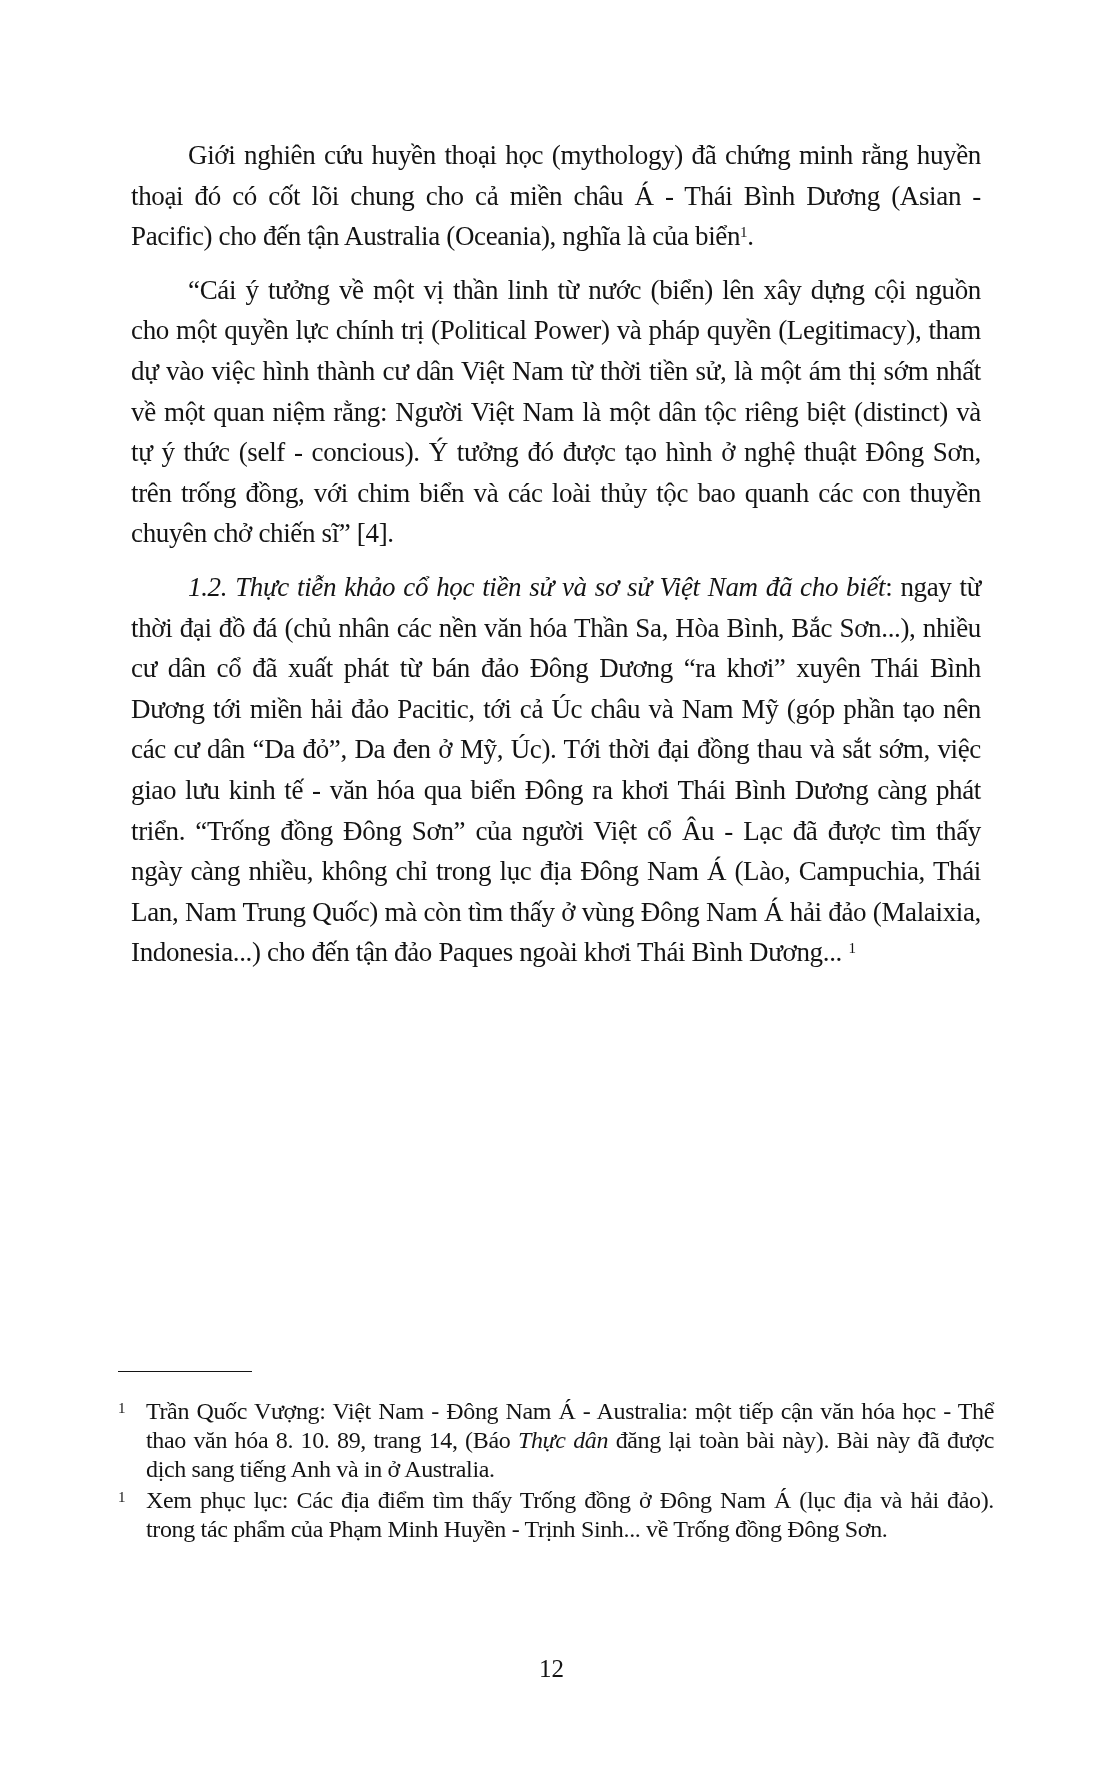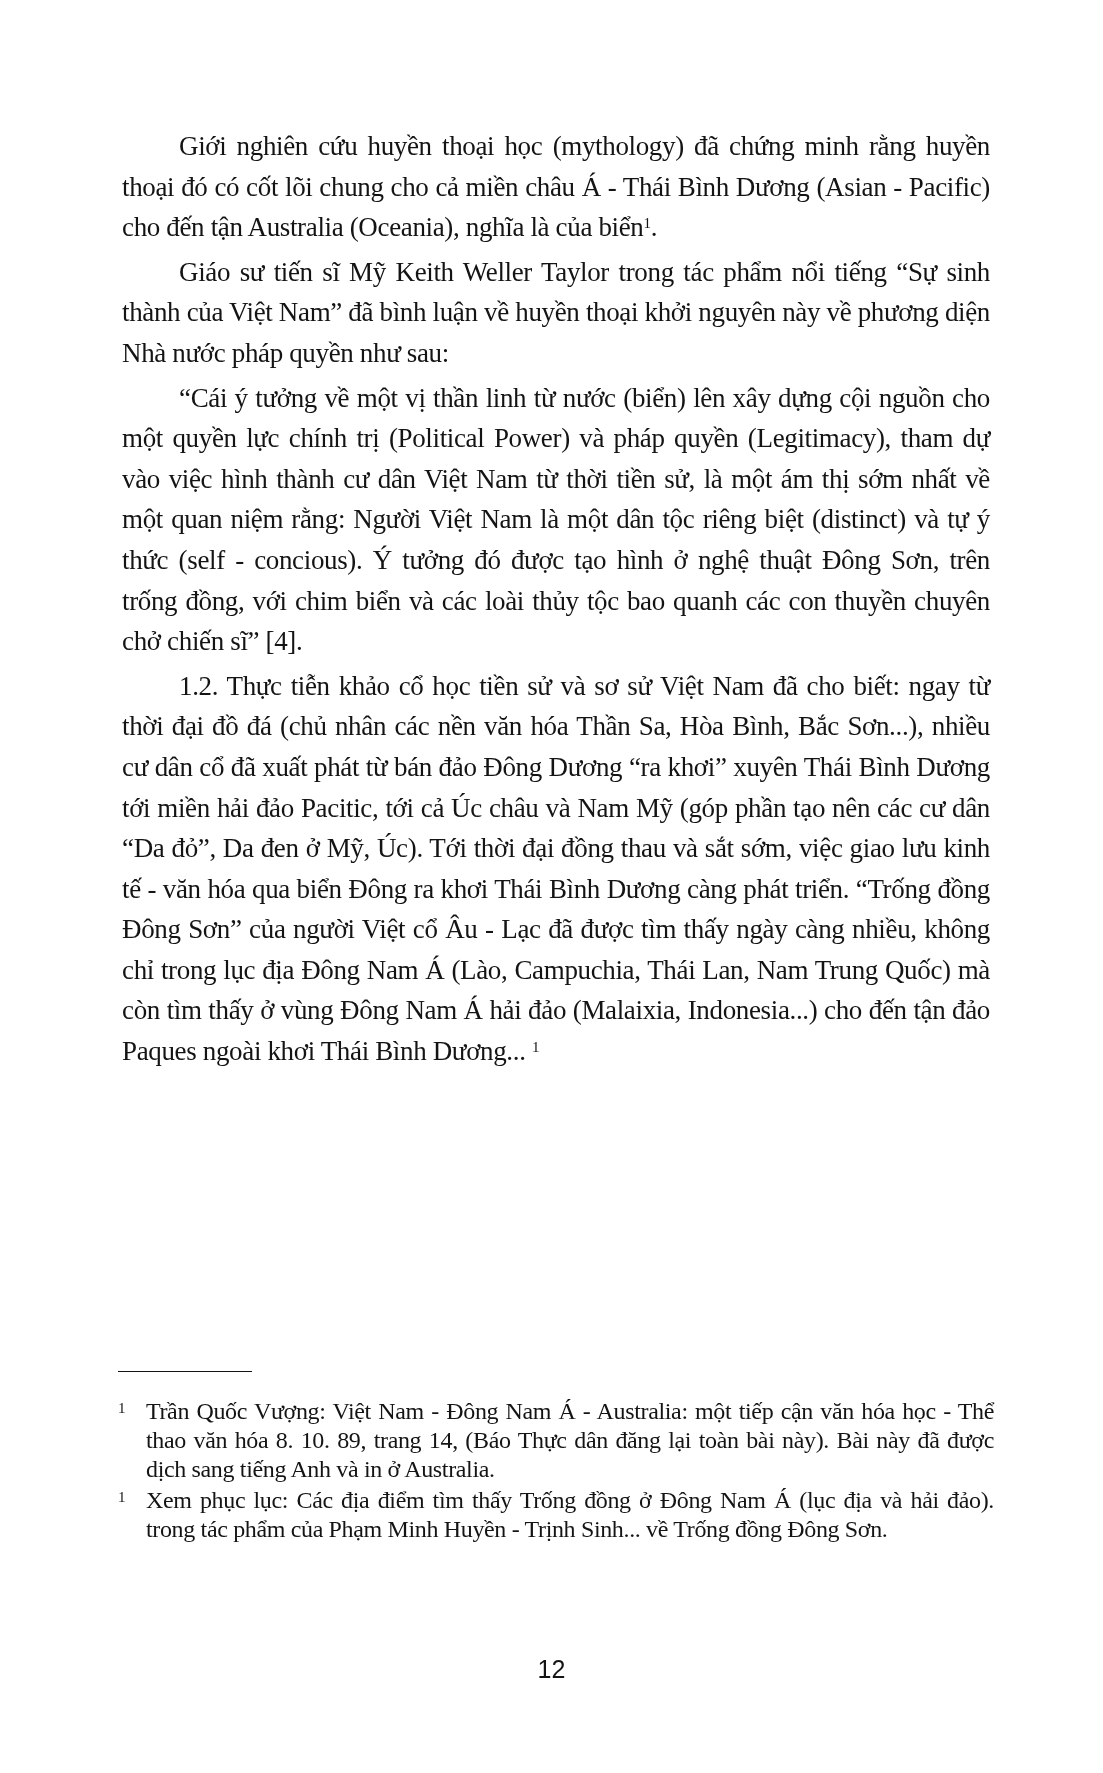--- a/index.html
+++ b/index.html
@@ -9,51 +9,50 @@
     font-family: "Liberation Serif", "DejaVu Serif", serif;
     color: #141414;
   }
   .body-text {
     font-size: 27px;
     line-height: 40.6px;
     text-align: justify;
     letter-spacing: -0.35px;
     word-spacing: 0px;
   }
-  .body-text p { margin: 4px; text-indent: 57px; }
+  .body-text p { margin: 13px; text-indent: 57px; }
   .body-text p.quote { }
-  .italic { }
+  .italic { font-style: italic; }
   sup.fn { font-size: 15px; vertical-align: 8px; line-height: 0; }
   .footnote-rule {
     position: absolute; left: 118px; top: 1371px; width: 134px; height: 0;
     border-top: 1.5px solid #141414;
   }
   .footnotes {
     position: absolute; left: 118px; top: 1397px; width: 876px;
     font-family: "Liberation Serif", "DejaVu Serif", serif;
     color: #141414; font-size: 24px; line-height: 29px;
     letter-spacing: -0.35px;
   }
   .footnote { position: relative; padding-left: 28px; text-align: justify; margin-bottom: 2px; }
   .footnote .fn-marker {
     position: absolute; left: 0; top: -3px; font-size: 15px;
   }
   .page-number {
     position: absolute; left: 0; width: 1103px; top: 1655px; text-align: center;
-    font-family: Liberation Sans, sans-serif;
+    font-family: Liberation Serif, serif;
     font-size: 25px; color: #141414;
   }
 </style>
 </head>
 <body>
 
 <div class="page">
   <div class="body-text">
     <p><span>Giới nghiên cứu huyền thoại học (mythology) đã chứng minh rằng huyền thoại đó có cốt lõi chung cho cả miền châu Á - Thái Bình Dương (Asian - Pacific) cho đến tận Australia (Oceania), nghĩa là của biển</span><sup class="fn">1</sup><span>.</span></p>
-    <p><span>Giáo sư tiến sĩ Mỹ Keith Weller Taylor trong tác phẩm nổi tiếng “Sự sinh thành của Việt Nam” đã bình luận về huyền thoại khởi nguyên này về phương diện Nhà nước pháp quyền như sau:</span></p>
     <p class="quote"><span>“Cái ý tưởng về một vị thần linh từ nước (biển) lên xây dựng cội nguồn cho một quyền lực chính trị (Political Power) và pháp quyền (Legitimacy), tham dự vào việc hình thành cư dân Việt Nam từ thời tiền sử, là một ám thị sớm nhất về một quan niệm rằng: Người Việt Nam là một dân tộc riêng biệt (distinct) và tự ý thức (self - concious). Ý tưởng đó được tạo hình ở nghệ thuật Đông Sơn, trên trống đồng, với chim biển và các loài thủy tộc bao quanh các con thuyền chuyên chở chiến sĩ” [4].</span></p>
     <p><span class="italic">1.2. Thực tiễn khảo cổ học tiền sử và sơ sử Việt Nam đã cho biết</span><span>: ngay từ thời đại đồ đá (chủ nhân các nền văn hóa Thần Sa, Hòa Bình, Bắc Sơn...), nhiều cư dân cổ đã xuất phát từ bán đảo Đông Dương “ra khơi” xuyên Thái Bình Dương tới miền hải đảo Pacitic, tới cả Úc châu và Nam Mỹ (góp phần tạo nên các cư dân “Da đỏ”, Da đen ở Mỹ, Úc). Tới thời đại đồng thau và sắt sớm, việc giao lưu kinh tế - văn hóa qua biển Đông ra khơi Thái Bình Dương càng phát triển. “Trống đồng Đông Sơn” của người Việt cổ Âu - Lạc đã được tìm thấy ngày càng nhiều, không chỉ trong lục địa Đông Nam Á (Lào, Campuchia, Thái Lan, Nam Trung Quốc) mà còn tìm thấy ở vùng Đông Nam Á hải đảo (Malaixia, Indonesia...) cho đến tận đảo Paques ngoài khơi Thái Bình Dương... </span><sup class="fn">1</sup></p>
   </div>
 </div>
 
 <div class="footnote-rule"></div>
 
 <div class="footnotes">
   <div class="footnote">
     <span class="fn-marker">1</span>

